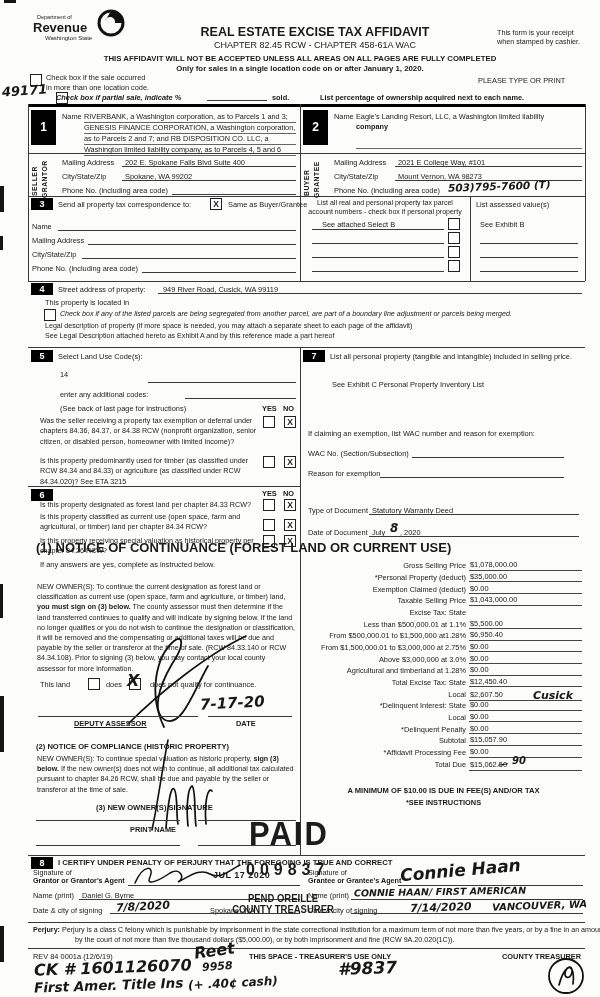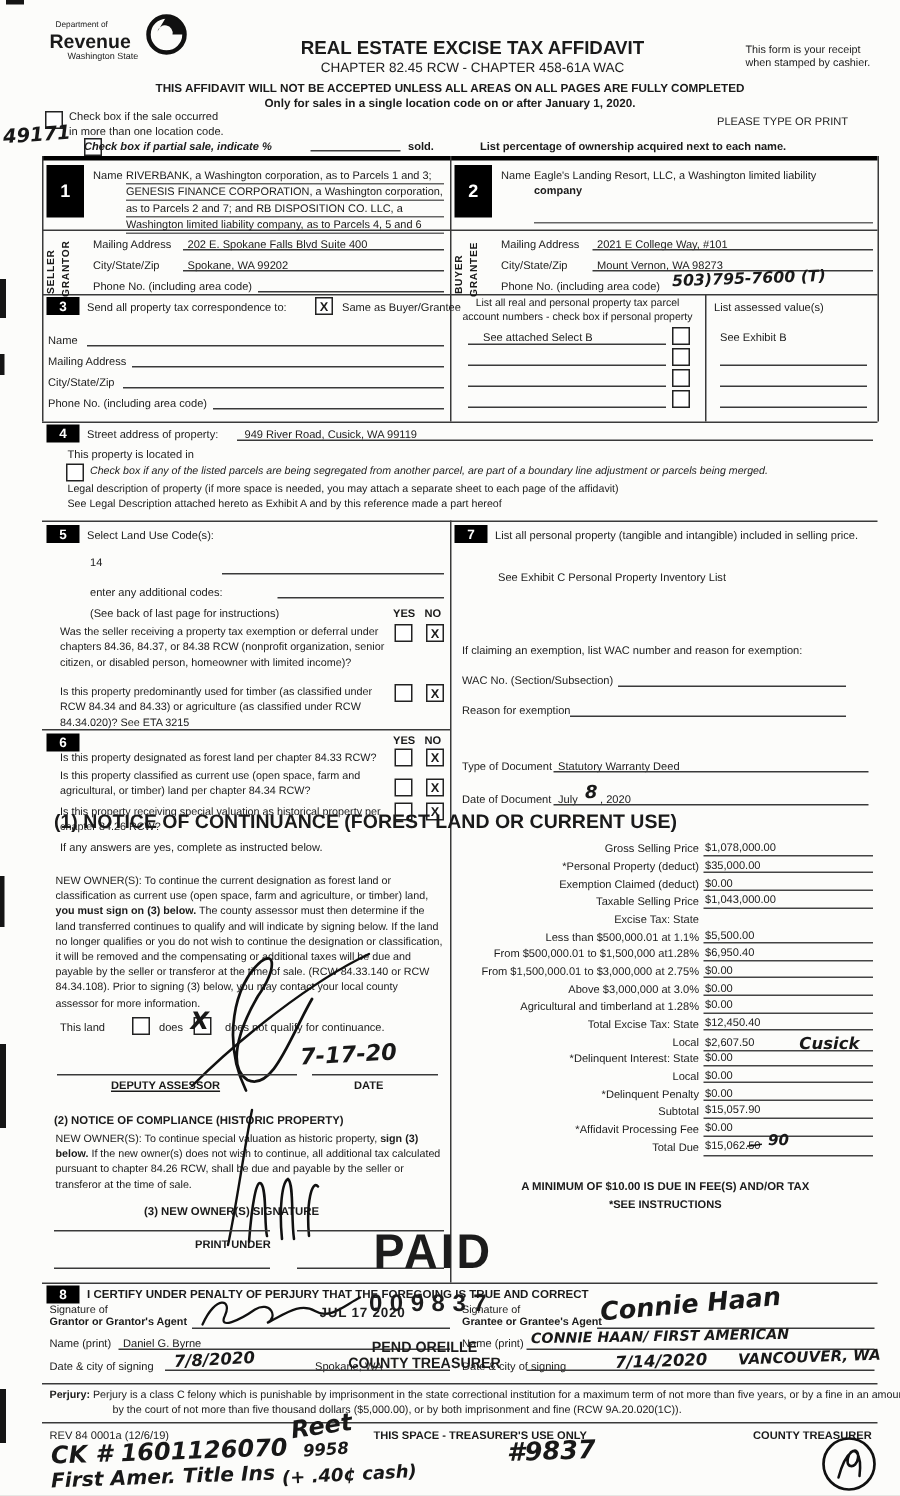--- a/index.html
+++ b/index.html
@@ -217,21 +217,21 @@
   </div>
   <svg width="24" height="92" style="left:148px;top:740px;">
     <path d="M20,0 C14,30 10,62 4,90" fill="none" stroke="#111" stroke-width="1.6" stroke-linecap="round"></path>
   </svg>
   <div class="t b" style="left:96px;top:803px;font-size:7.6px;">(3) NEW OWNER(S) SIGNATURE</div>
   <svg width="70" height="52" style="left:156px;top:780px;">
     <path d="M10,48 C12,22 15,6 18,9 C22,13 20,36 22,44 M32,46 C30,26 32,8 36,6 C40,9 38,32 40,46 M50,44 C48,22 52,6 56,11" fill="none" stroke="#111" stroke-width="1.7" stroke-linecap="round"></path>
   </svg>
   <div class="line" style="left:36px;top:820px;width:144px;"></div>
   <div class="line" style="left:198px;top:820px;width:98px;"></div>
-  <div class="t b" style="left:130px;top:825px;">PRINT UNDER</div>
+  <div class="t b" style="left:130px;top:825px;">PRINT NAME</div>
   <div class="line" style="left:36px;top:845px;width:144px;"></div>
   <div class="line" style="left:198px;top:845px;width:98px;"></div>
   <div class="stamp" style="left:249px;top:817px;font-size:31px;letter-spacing:2px;transform:scale(1,1.05);">PAID</div>
 
   <div class="numbox" style="left:303px;top:350px;width:22px;height:12px;line-height:12px;font-size:9px;">7</div>
   <div class="t wrap" style="left:330px;top:352px;width:245px;line-height:10.4px;">List all personal property (tangible and intangible) included in selling price.</div>
   <div class="t" style="left:332px;top:380px;">See Exhibit C Personal Property Inventory List</div>
   <div class="t" style="left:308px;top:429px;">If claiming an exemption, list WAC number and reason for exemption:</div>
   <div class="t" style="left:308px;top:449px;">WAC No. (Section/Subsection)</div>
   <div class="line" style="left:412px;top:457px;width:152px;"></div>

